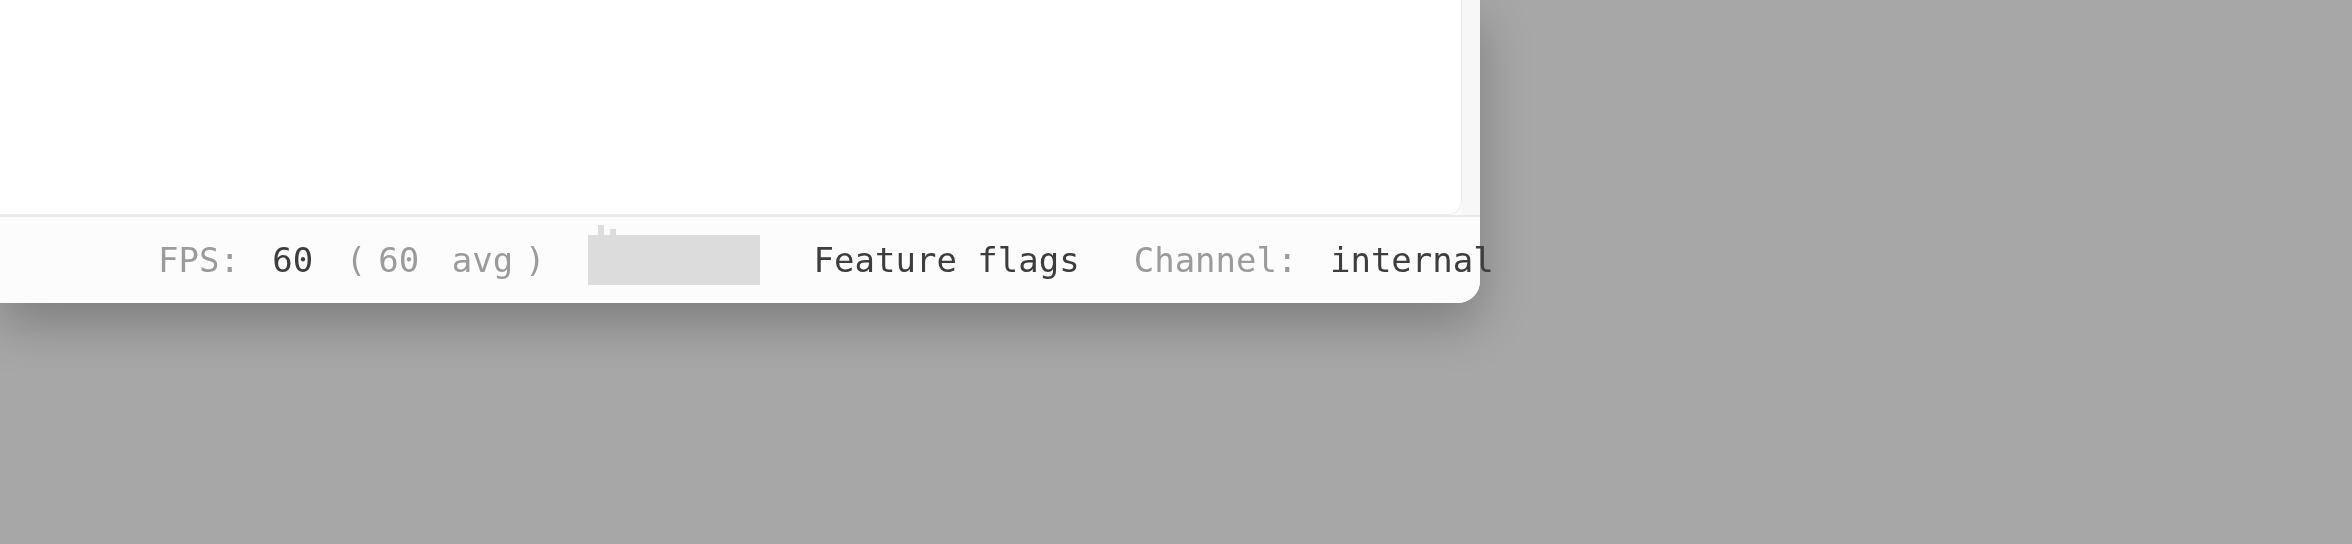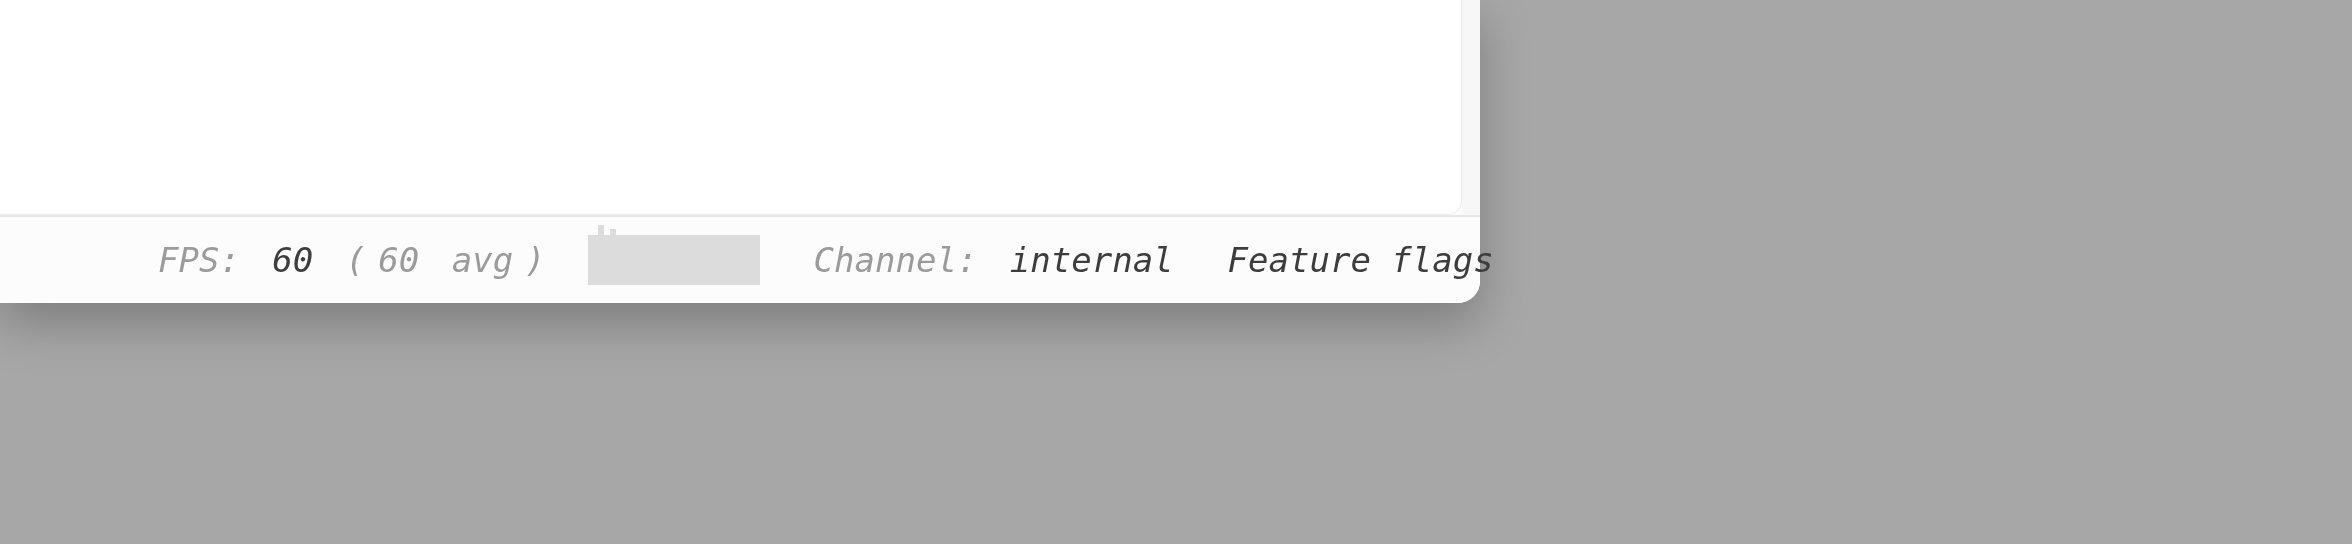--- a/index.html
+++ b/index.html
@@ -48,21 +48,20 @@
     .statusbar {
       height: 88px;
       border-top: 2px solid #e8e8e8;
       background: #fcfcfc;
       display: flex;
       align-items: center;
       padding: 0 26px 0 0;
       font-size: 34px;
       color: #404040;
       border-bottom-right-radius: 22px;
-      font-style: italic;
     }
     .spacer-left { width: 158px; flex: 0 0 auto; }
     .fps-group { display: flex; align-items: center; gap: 0; white-space: pre; }
     .muted { color: #9b9b9b; }
     .val { color: #3d3d3d; }
     .histogram {
       width: 172px;
       height: 50px;
       background: #dcdcdc;
       margin-left: 30px;
@@ -119,21 +118,21 @@
       <span class="muted">)</span>
       <div class="histogram">
         <div class="tick t1"></div>
         <div class="tick t2"></div>
       </div>
     </div>
 
     <div class="flex-grow"></div>
 
 
+    <div class="status-item link-like">
+      <span>Feature flags</span>
+    </div>
+
     <div class="status-item">
       <span class="muted">Channel: </span><span class="val">internal</span>
-    </div>
-
-    <div class="status-item link-like">
-      <span>Feature flags</span>
     </div>
   </div>
 </div>
 
 </body></html>

